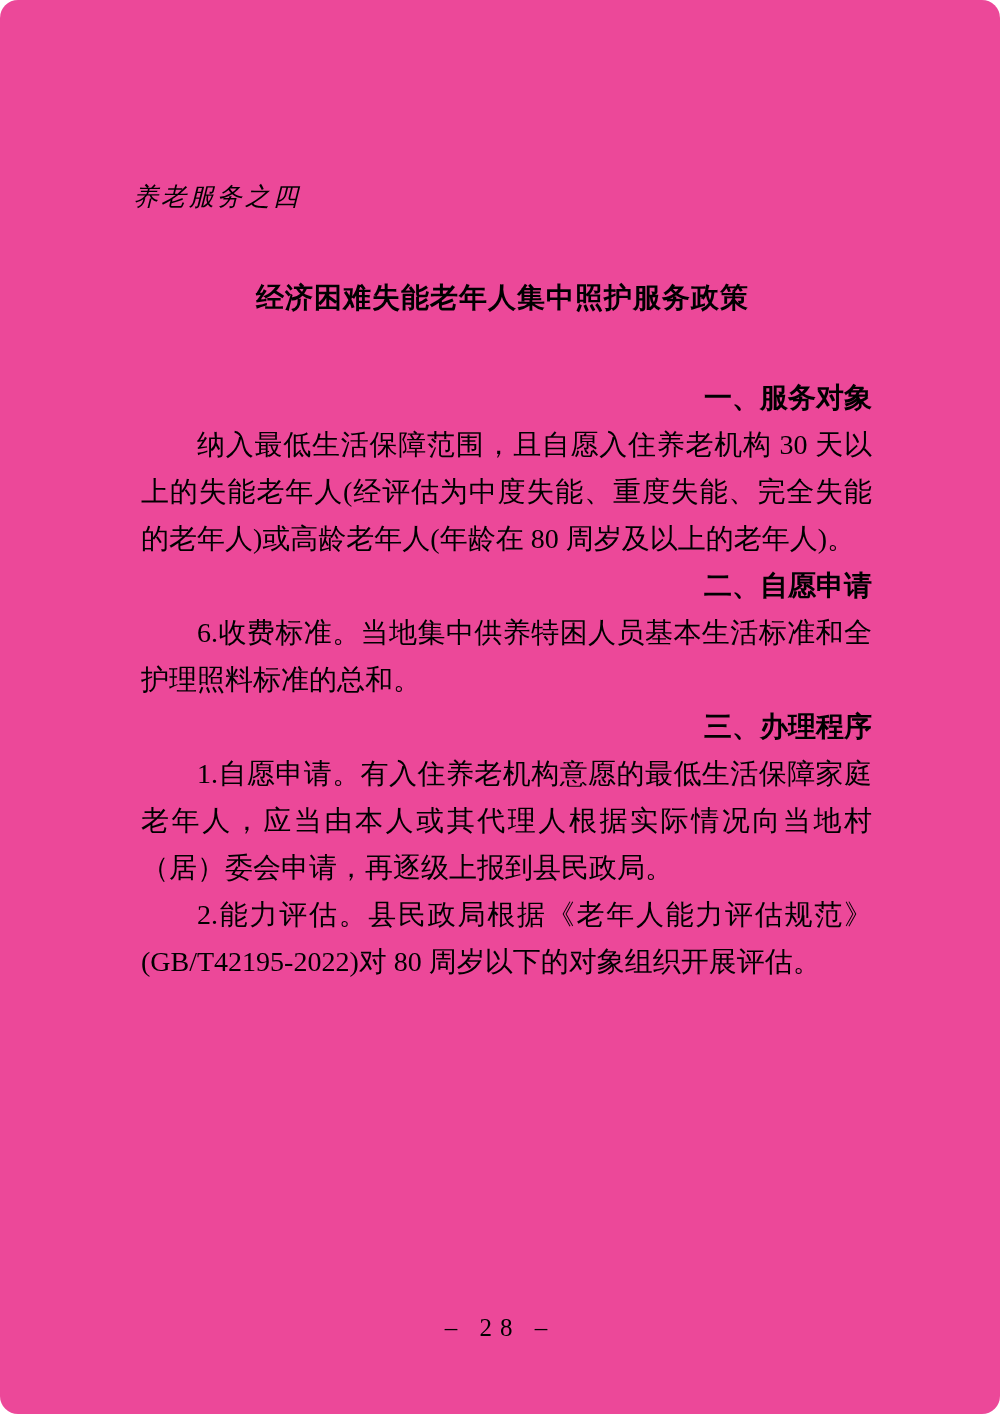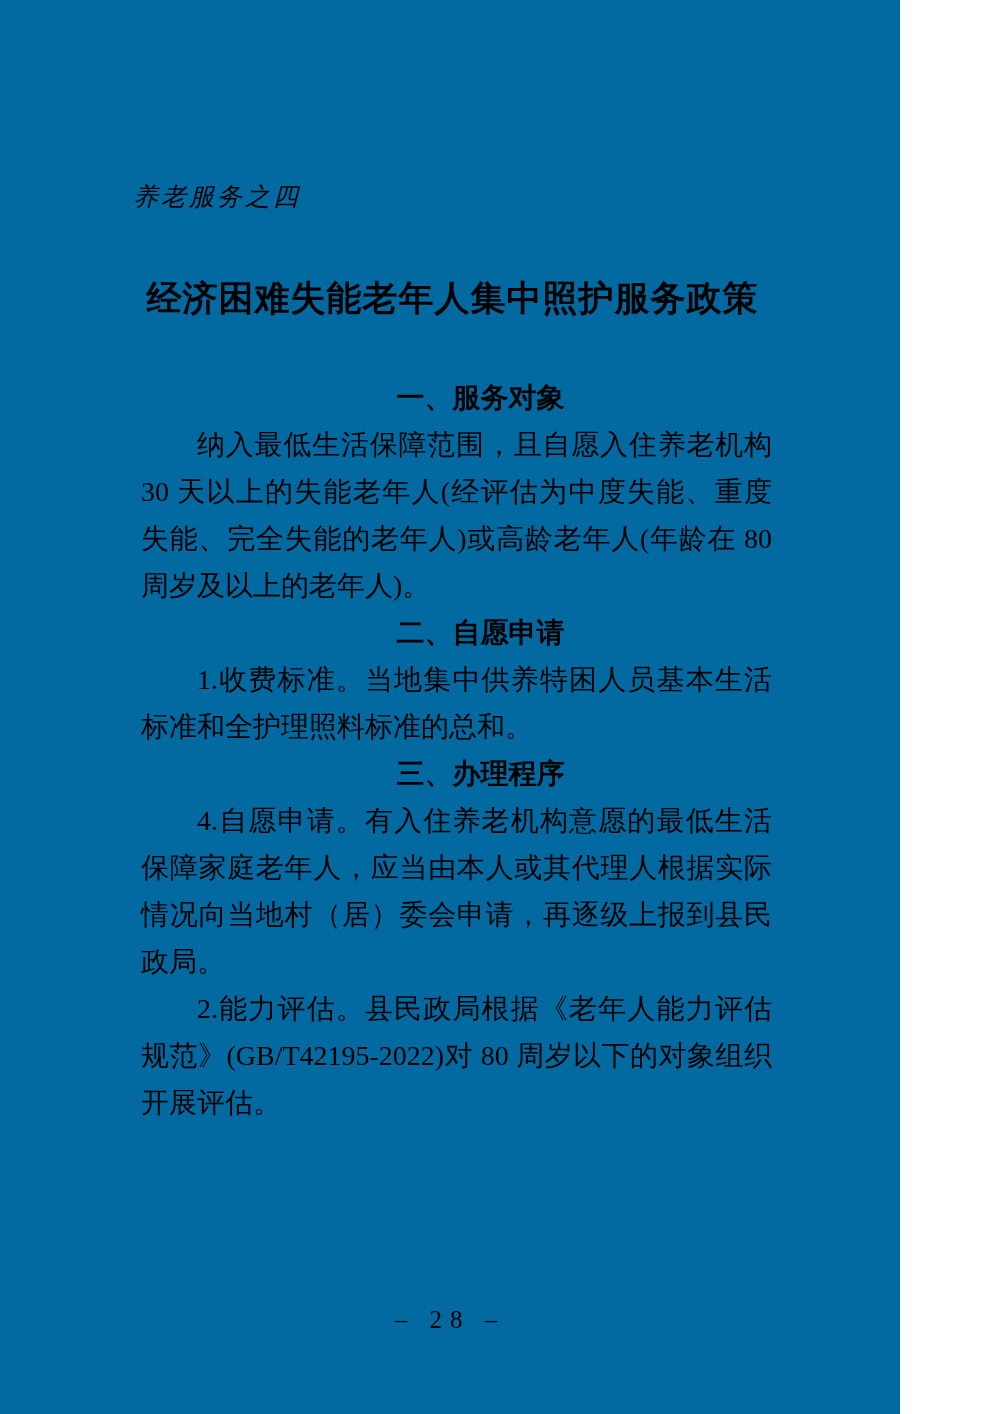--- a/index.html
+++ b/index.html
@@ -3,71 +3,72 @@
 <meta charset="utf-8">
 <style>
   * { margin: 0; padding: 0; box-sizing: border-box; }
   html, body {
     width: 1000px;
     background: #ffffff;
     font-family: "Liberation Serif", serif;
   }
   .page {
     position: relative;
-    width: 900px;
+    width: 1000px;
     height: 1414px;
-    background: #0369a1;
+    background: #ec4899;
     color: #000000;
     overflow: hidden;
+    border-radius: 18px;
   }
   .content {
     padding: 182px 128px 0 133px; 
   }
   .doc-label {
     font-family: "Liberation Serif", serif;
     font-style: italic;           
     font-size: 25px;
     letter-spacing: 3px;
     color: #000000;
     line-height: 30px;
   }
   .doc-title {
     margin-top: 62px;
     text-align: center;
     font-family: "Liberation Sans", sans-serif; 
     font-weight: 900;
-    font-size: 35px;
+    font-size: 28px;
     line-height: 48px;
     letter-spacing: 1px;
     color: #000000;
   }
   .doc-body {
     margin-top: 52px;
     font-size: 28px;
     line-height: 47px;
     text-align: justify;
     color: #000000;
   }
   .section-heading {
     font-family: "Liberation Sans", sans-serif; 
     font-weight: 700;
     font-size: 28px;
     line-height: 47px;
     text-indent: 2em;
-    text-align: center;
+    text-align: right;
   }
   .para {
     font-family: "Liberation Serif", serif; 
     text-indent: 2em;
     text-align: justify;
     margin-left: 8px;
   }
   .page-number {
     position: absolute;
-    bottom: 80px;
+    bottom: 72px;
     left: 0;
     width: 100%;
     text-align: center;
     font-family: "Liberation Serif", serif;
     font-size: 25px;
     letter-spacing: 8px;
     color: #000000;
   }
 </style>
 </head>
@@ -79,23 +80,23 @@
     <div class="doc-label">养老服务之四</div>
 
     <h1 class="doc-title">经济困难失能老年人集中照护服务政策</h1>
 
     <div class="doc-body">
 
       <h2 class="section-heading">一、服务对象</h2>
       <p class="para">纳入最低生活保障范围，且自愿入住养老机构 30 天以上的失能老年人(经评估为中度失能、重度失能、完全失能的老年人)或高龄老年人(年龄在 80 周岁及以上的老年人)。</p>
 
       <h2 class="section-heading">二、自愿申请</h2>
-      <p class="para">1.收费标准。当地集中供养特困人员基本生活标准和全护理照料标准的总和。</p>
+      <p class="para">6.收费标准。当地集中供养特困人员基本生活标准和全护理照料标准的总和。</p>
 
       <h2 class="section-heading">三、办理程序</h2>
-      <p class="para">4.自愿申请。有入住养老机构意愿的最低生活保障家庭老年人，应当由本人或其代理人根据实际情况向当地村（居）委会申请，再逐级上报到县民政局。</p>
+      <p class="para">1.自愿申请。有入住养老机构意愿的最低生活保障家庭老年人，应当由本人或其代理人根据实际情况向当地村（居）委会申请，再逐级上报到县民政局。</p>
       <p class="para">2.能力评估。县民政局根据《老年人能力评估规范》(GB/T42195-2022)对 80 周岁以下的对象组织开展评估。</p>
 
     </div>
   </div>
 
   <div class="page-number">– 28 –</div>
 </div>
 
 </body></html>

